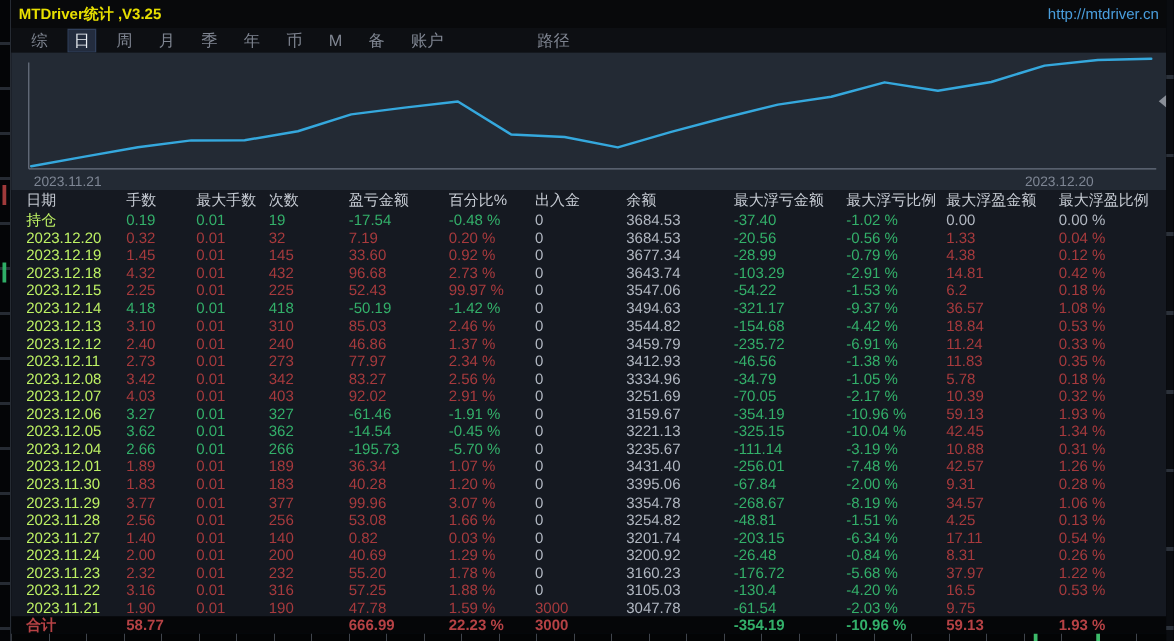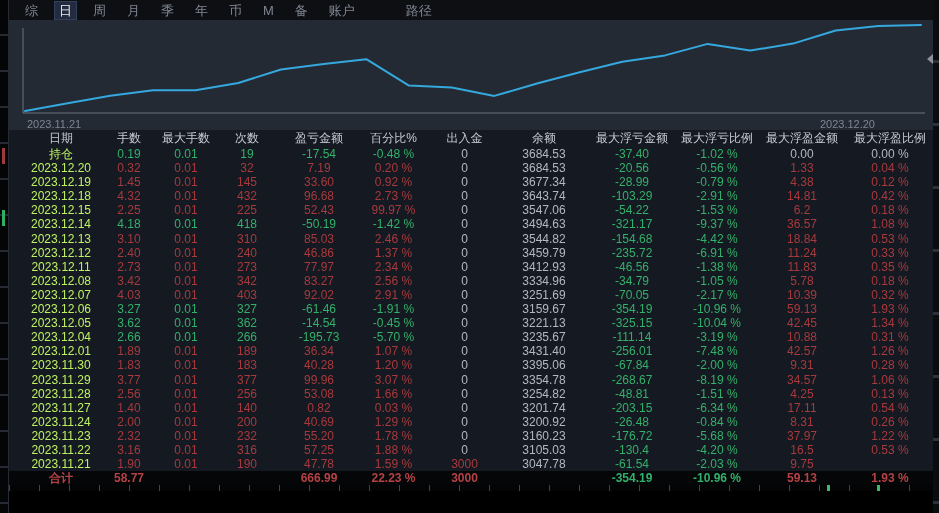--- a/index.html
+++ b/index.html
@@ -16,31 +16,31 @@
 
   .main{position:absolute;left:9px;top:0;width:924px;height:513px;}
 
   .titlebar{height:22px;background:#08090b;display:flex;justify-content:space-between;align-items:center;padding:0 6px;}
   .title{color:#e8e000;font-size:12px;font-weight:bold;}
   .url{color:#4a9edd;font-size:12px;text-decoration:none;}
 
   .menubar{height:20px;background:#0d0f13;display:flex;align-items:center;gap:13px;padding-left:12px;font-size:13px;color:#7f8591;}
   .mi{padding:0 4px;line-height:17px;}
   .mi.sel{background:#232c3e;color:#e9edf3;outline:1px solid #31405c;}
-  .mi-path{margin-left:30px;}
+  .mi-path{margin-left:54px;}
 
   .chart{position:relative;height:110px;background:#232a34;}
   .chart svg{display:block;}
   .xlabel{position:absolute;font-size:11px;color:#7e8694;bottom:0px;}
   .xlabel.l{left:18px;}
   .xlabel.r{right:58px;}
   .scroll-arrow{position:absolute;right:0;top:34px;width:0;height:0;
     border-top:5px solid transparent;border-bottom:5px solid transparent;border-right:6px solid #8a8f98;}
 
-  .table{position:relative;background:#151921;text-align:center;}
+  .table{position:relative;background:#151921;}
   .trow{display:grid;grid-template-columns:80px 56px 58px 64px 80px 69px 73px 86px 90px 80px 90px 1fr;
     padding-left:12px;height:14.1px;line-height:14.2px;font-size:12px;white-space:nowrap;overflow:hidden;}
   .thead{height:17px;line-height:17px;color:#c6cbd3;}
   .c-head{color:#c6cbd3;}
   .c-date{color:#bef264;}
   .c-gray{color:#b2b8c2;}
   .c-red{color:#a73a3d;}
   .c-green{color:#33b06a;}
   .total{background:#050608;height:14px;line-height:14px;font-weight:bold;}
   .total .c-red{color:#b64245;}
@@ -57,20 +57,24 @@
 
 <div class="screen">
 
   <div class="left-strip">
     <div class="edge-red"></div>
     <div class="edge-green"></div>
   </div>
 
   <div class="main">
 
+    <div class="titlebar">
+      <span class="title">MTDriver统计 ,V3.25</span>
+      <span class="url">http://mtdriver.cn</span>
+    </div>
 
     <div class="menubar" id="menubar">
 
     <span class="mi">综</span>
         <span class="mi sel">日</span>
         <span class="mi">周</span>
         <span class="mi">月</span>
         <span class="mi">季</span>
         <span class="mi">年</span>
         <span class="mi">币</span>

